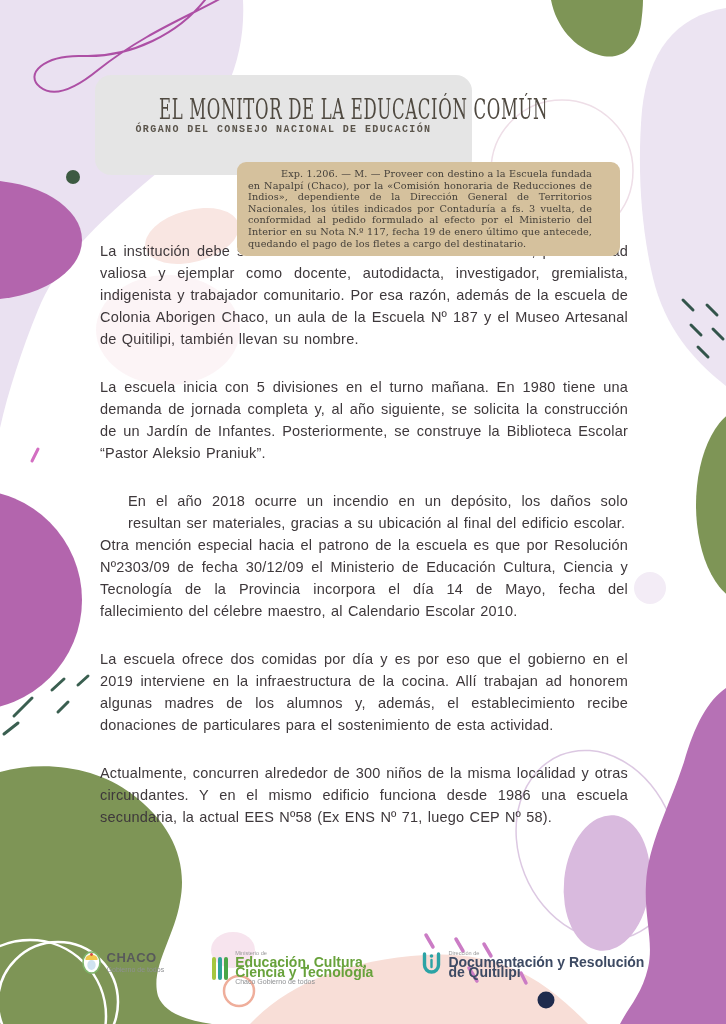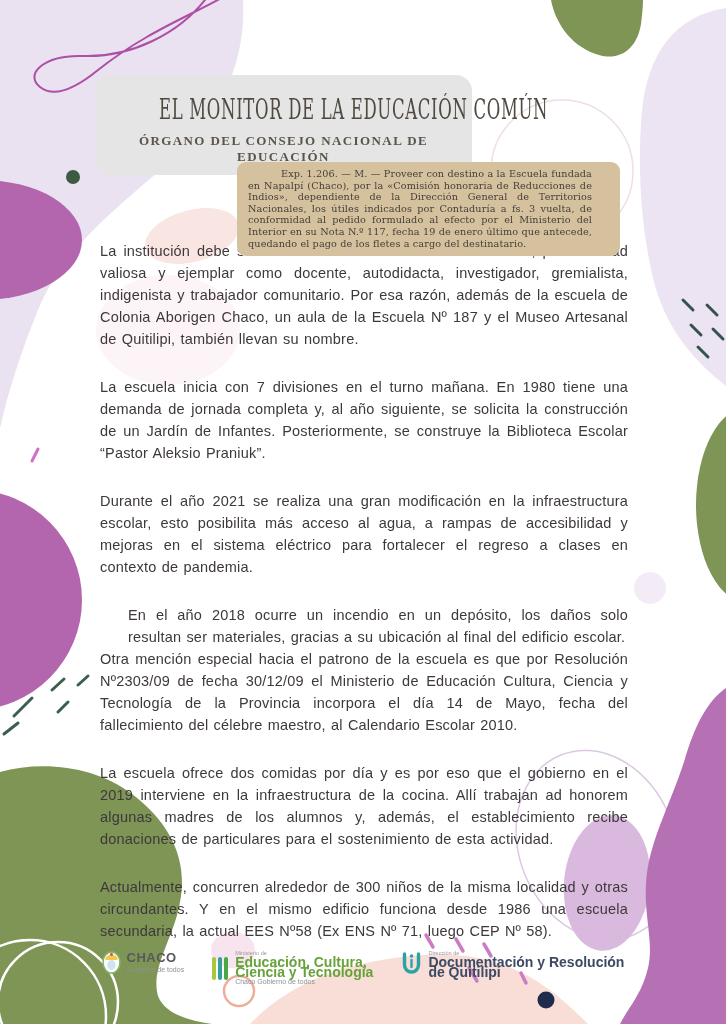--- a/index.html
+++ b/index.html
@@ -6,36 +6,36 @@
   .page{position:relative;width:726px;height:1024px;overflow:hidden;background:#ffffff;
         font-family:"Liberation Sans",sans-serif;}
   .decor{position:absolute;left:0;top:0;z-index:0;}
 
   
   .mh-box{position:absolute;left:95px;top:75px;width:377px;height:100px;z-index:2;
           background:#e5e5e5;border-radius:16px;text-align:center;}
   .mh-title{margin-top:20px;font-family:"DejaVu Serif",serif;font-size:25px;color:#4f4940;
             white-space:nowrap;transform:scale(0.66,1.12);transform-origin:50% 50%;
             letter-spacing:1px;font-weight:500;}
-  .mh-subtitle{margin-top:9px;font-family:Liberation Serif, serif;font-size:13px;color:#5a544b;
+  .mh-subtitle{margin-top:0;font-family:Liberation Mono, monospace;font-size:10px;color:#5a544b;
                letter-spacing:1.4px;font-weight:bold;}
   .ex-box{position:absolute;left:237px;top:162px;width:383px;z-index:3;
           background:#d5c19d;border-radius:9px;padding:6px 28px 7px 11px;box-sizing:border-box;}
   .ex-text{margin:0;font-family:"DejaVu Serif",serif;font-size:9.7px;line-height:11.6px;
            color:#45403a;text-align:justify;text-indent:3.4em;letter-spacing:0.1px;}
 
   
   .bodycol{position:absolute;left:100px;top:240px;width:528px;z-index:2;}
   .bodycol p{margin:0 0 26px 0;font-size:14.5px;line-height:22px;color:#3e383b;
              text-align:justify;letter-spacing:0.2px;word-spacing:1px;}
   .bodycol p.tight{margin-bottom:0;margin-left:28px;}
 
   
   .footer{position:absolute;left:0;top:950px;width:726px;z-index:2;
-          display:flex;justify-content:center;align-items:flex-start;gap:28px;}
+          display:flex;justify-content:center;align-items:flex-start;gap:48px;}
   .logo{display:flex;align-items:center;gap:6px;}
   .lname{font-size:13px;font-weight:bold;color:#58595b;letter-spacing:0.5px;line-height:14px;}
   .ltag{font-size:7px;color:#8e9092;line-height:9px;}
   .ldept{font-size:5.6px;color:#9a9a9a;line-height:7px;margin-bottom:1px;}
   .lbold{font-size:14px;font-weight:bold;line-height:9.5px;}
   .lbold.green{color:#68a23b;}
   .lbold.dark{color:#3d4a63;}
 </style>
 </head>
 <body>
@@ -119,22 +119,21 @@
   <div class="mh-box">
     <div class="mh-title">EL MONITOR DE LA EDUCACIÓN COMÚN</div>
     <div class="mh-subtitle">ÓRGANO DEL CONSEJO NACIONAL DE EDUCACIÓN</div>
   </div>
   <div class="ex-box">
     <p class="ex-text">Exp. 1.206. — M. — Proveer con destino a la Escuela fundada en Napalpí (Chaco), por la «Comisión honoraria de Reducciones de Indios», dependiente de la Dirección General de Territorios Nacionales, los útiles indicados por Contaduría a fs. 3 vuelta, de conformidad al pedido formulado al efecto por el Ministerio del Interior en su Nota N.º 117, fecha 19 de enero último que antecede, quedando el pago de los fletes a cargo del destinatario.</p>
   </div>
 
   <div class="bodycol">
     <p>La institución debe su nombre al maestro René James Sotelo, personalidad valiosa y ejemplar como docente, autodidacta, investigador, gremialista, indigenista y trabajador comunitario. Por esa razón, además de la escuela de Colonia Aborigen Chaco, un aula de la Escuela Nº 187 y el Museo Artesanal de Quitilipi, también llevan su nombre.</p>
-    <p>La escuela inicia con 7 divisiones en el turno mañana. En 1980 tiene una demanda de jornada completa y, al año siguiente, se solicita la construcción de un Jardín de Infantes. Posteriormente, se construye la Biblioteca Escolar “Pastor Aleksio Praniuk”.</p>
-    <p>Durante el año 2021 se realiza una gran modificación en la infraestructura escolar, esto posibilita más acceso al agua, a rampas de accesibilidad y mejoras en el sistema eléctrico para fortalecer el regreso a clases en contexto de pandemia.</p>
+    <p>La escuela inicia con 5 divisiones en el turno mañana. En 1980 tiene una demanda de jornada completa y, al año siguiente, se solicita la construcción de un Jardín de Infantes. Posteriormente, se construye la Biblioteca Escolar “Pastor Aleksio Praniuk”.</p>
     <p class="tight">En el año 2018 ocurre un incendio en un depósito, los daños solo resultan ser materiales, gracias a su ubicación al final del edificio escolar.</p>
     <p>Otra mención especial hacia el patrono de la escuela es que por Resolución Nº2303/09 de fecha 30/12/09 el Ministerio de Educación Cultura, Ciencia y Tecnología de la Provincia incorpora el día 14 de Mayo, fecha del fallecimiento del célebre maestro, al Calendario Escolar 2010.</p>
     <p>La escuela ofrece dos comidas por día y es por eso que el gobierno en el 2019 interviene en la infraestructura de la cocina. Allí trabajan ad honorem algunas madres de los alumnos y, además, el establecimiento recibe donaciones de particulares para el sostenimiento de esta actividad.</p>
     <p>Actualmente, concurren alrededor de 300 niños de la misma localidad y otras circundantes. Y en el mismo edificio funciona desde 1986 una escuela secundaria, la actual EES Nº58 (Ex ENS Nº 71, luego CEP Nº 58).</p>
   </div>
 
   <div class="footer">
 
     <div class="logo">
       <svg width="19" height="24" viewBox="0 0 19 24">

